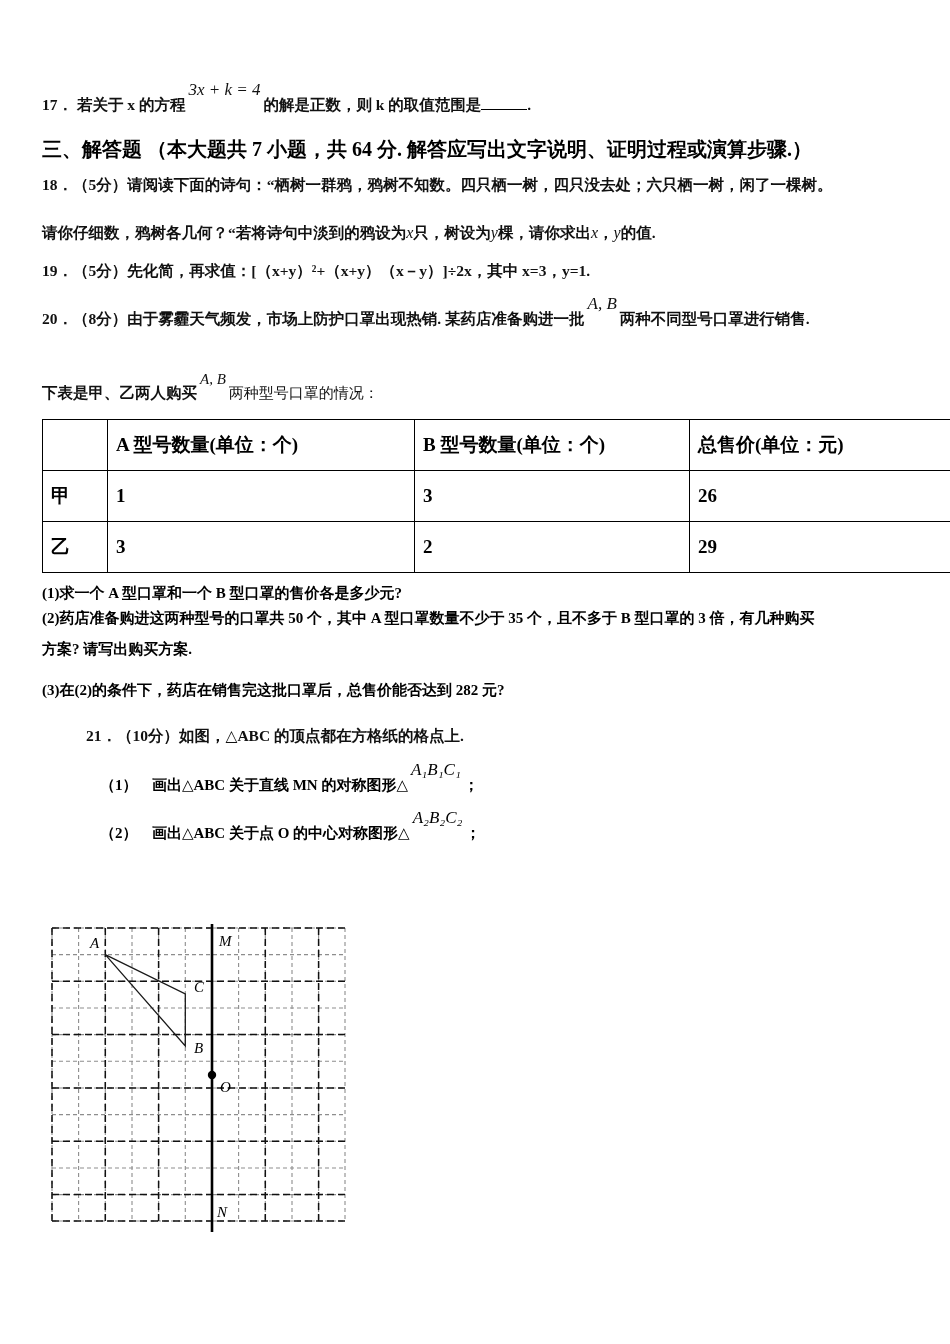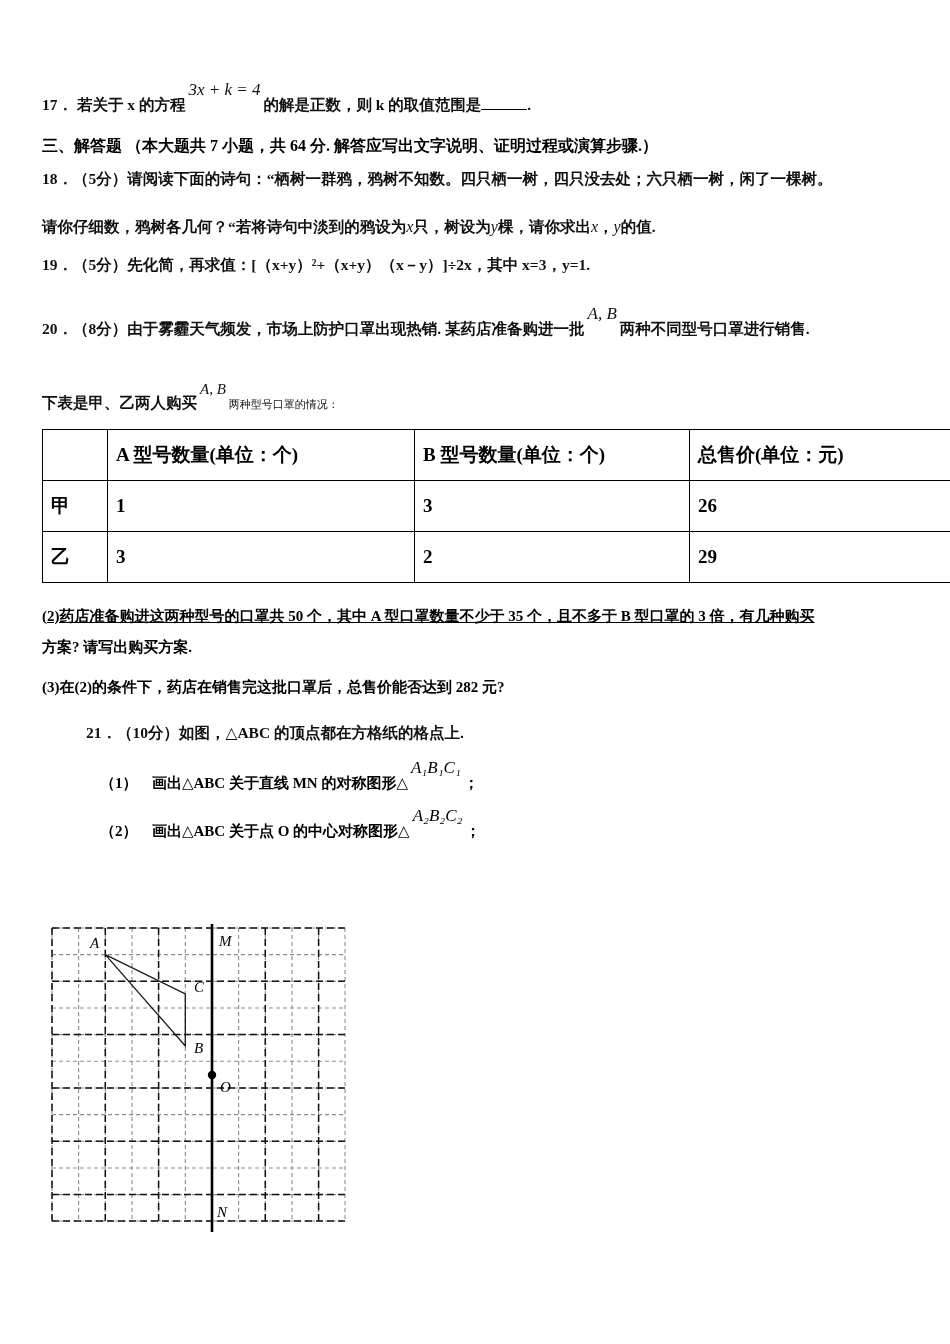--- a/index.html
+++ b/index.html
@@ -31,21 +31,21 @@
     font-size: 15.5px;
     font-weight: bold;
     line-height: 1.5;
     margin: 0 0 0 0;
     color: #111;
   }
   .blk {
     margin-bottom: 17px;
   }
   .sec-head {
-    font-size: 16px;
+    font-size: 20px;
     font-weight: bold;
     margin: 20px 0 10px 0;
   }
   .mathi {
     font-family: "Liberation Serif", serif;
     font-style: italic;
     font-weight: normal;
     font-size: 16px;
   }
   
@@ -148,33 +148,33 @@
 
     <div class="blk" style="margin-bottom:14px;">
       <div class="q-line">
         <span>18．</span><span>（5分）</span><span>请阅读下面的诗句：“栖树一群鸦，鸦树不知数。四只栖一树，四只没去处；六只栖一树，闲了一棵树。</span>
       </div>
       <div class="q-line" style="margin-top:24px;">
         <span>请你仔细数，鸦树各几何？“若将诗句中淡到的鸦设为</span><span class="mathi">x</span><span>只，树设为</span><span class="mathi">y</span><span>棵，请你求出</span><span class="mathi">x</span><span>，</span><span class="mathi">y</span><span>的值.</span>
       </div>
     </div>
 
-    <div class="blk" style="margin-bottom:34px;">
+    <div class="blk" style="margin-bottom:18px;">
       <div class="q-line">
         <span>19．</span><span>（5分）</span><span>先化简，再求值：</span><span>[（x+y）²+（x+y）（x－y）]÷2x</span><span>，其中 x=3，y=1.</span>
       </div>
     </div>
 
     <div>
       <div class="q-line">
         <span>20．</span><span>（8分）</span><span>由于雾霾天气频发，市场上防护口罩出现热销. 某药店准备购进一批</span><span class="supmath">A, B</span><span>两种不同型号口罩进行销售.</span>
       </div>
 
       <div class="q-line" style="margin-top:46px;">
-        <span>下表是甲、乙两人购买</span><span class="supmath small">A, B</span><span style="font-weight:normal;font-size:11px;">两种型号口罩的情况：</span>
+        <span>下表是甲、乙两人购买</span><span class="supmath small">A, B</span><span style="font-weight:normal;font-size:15px;">两种型号口罩的情况：</span>
       </div>
 
       <table class="mask-table">
         <tbody>
           <tr>
             <td class="col-label"></td>
             <td class="col-a">A 型号数量(单位：个)</td>
             <td class="col-b">B 型号数量(单位：个)</td>
             <td class="col-t">总售价(单位：元)</td>
           </tr>
@@ -186,21 +186,22 @@
           </tr>
           <tr>
             <td>乙</td>
             <td>3</td>
             <td>2</td>
             <td>29</td>
           </tr>
         </tbody>
       </table>
 
-      <div class="sub-q" style="margin-top:22px;text-decoration:underline;">(2)药店准备购进这两种型号的口罩共 50 个，其中 A 型口罩数量不少于 35 个，且不多于 B 型口罩的 3 倍，有几种购买</div>
+      <div class="sub-q">(1)求一个 A 型口罩和一个 B 型口罩的售价各是多少元?</div>
+      <div class="sub-q" style="margin-top:2px;">(2)药店准备购进这两种型号的口罩共 50 个，其中 A 型口罩数量不少于 35 个，且不多于 B 型口罩的 3 倍，有几种购买</div>
       <div class="sub-q" style="margin-top:8px;">方案? 请写出购买方案.</div>
       <div class="sub-q" style="margin-top:17px;">(3)在(2)的条件下，药店在销售完这批口罩后，总售价能否达到 282 元?</div>
     </div>
 
     <div style="margin-top:22px;margin-left:44px;">
       <div class="q-line">
         <span>21．</span><span>（10分）</span><span>如图，△ABC 的顶点都在方格纸的格点上.</span>
       </div>
 
       <div class="q21-sub">

